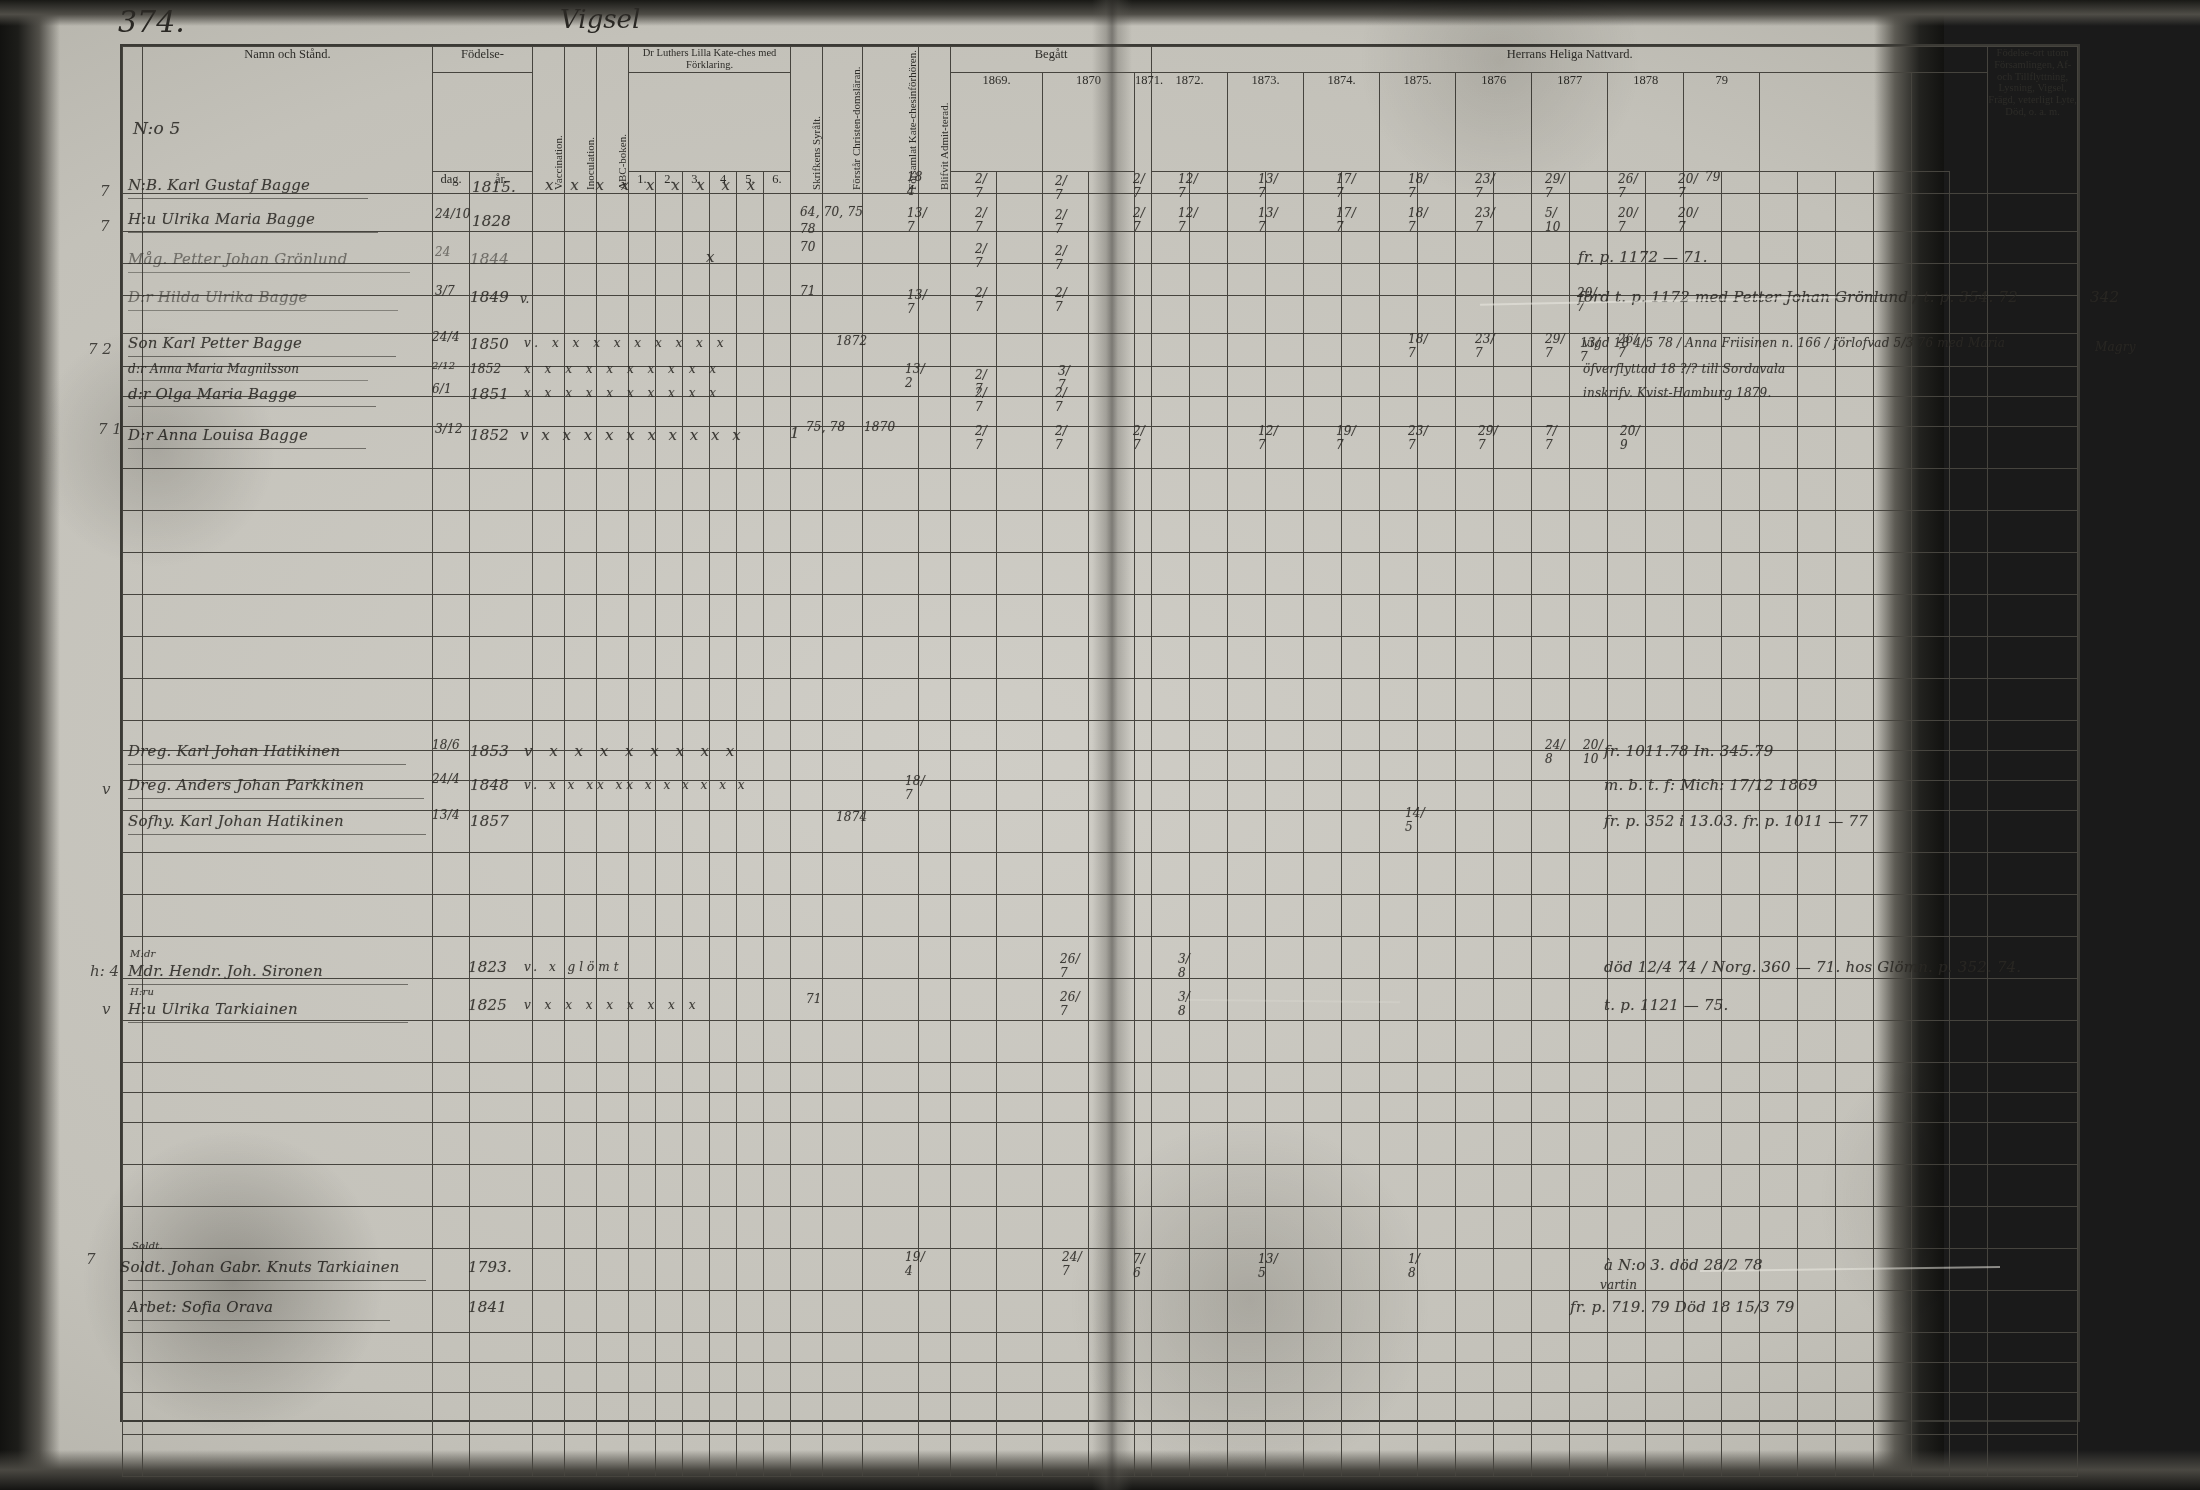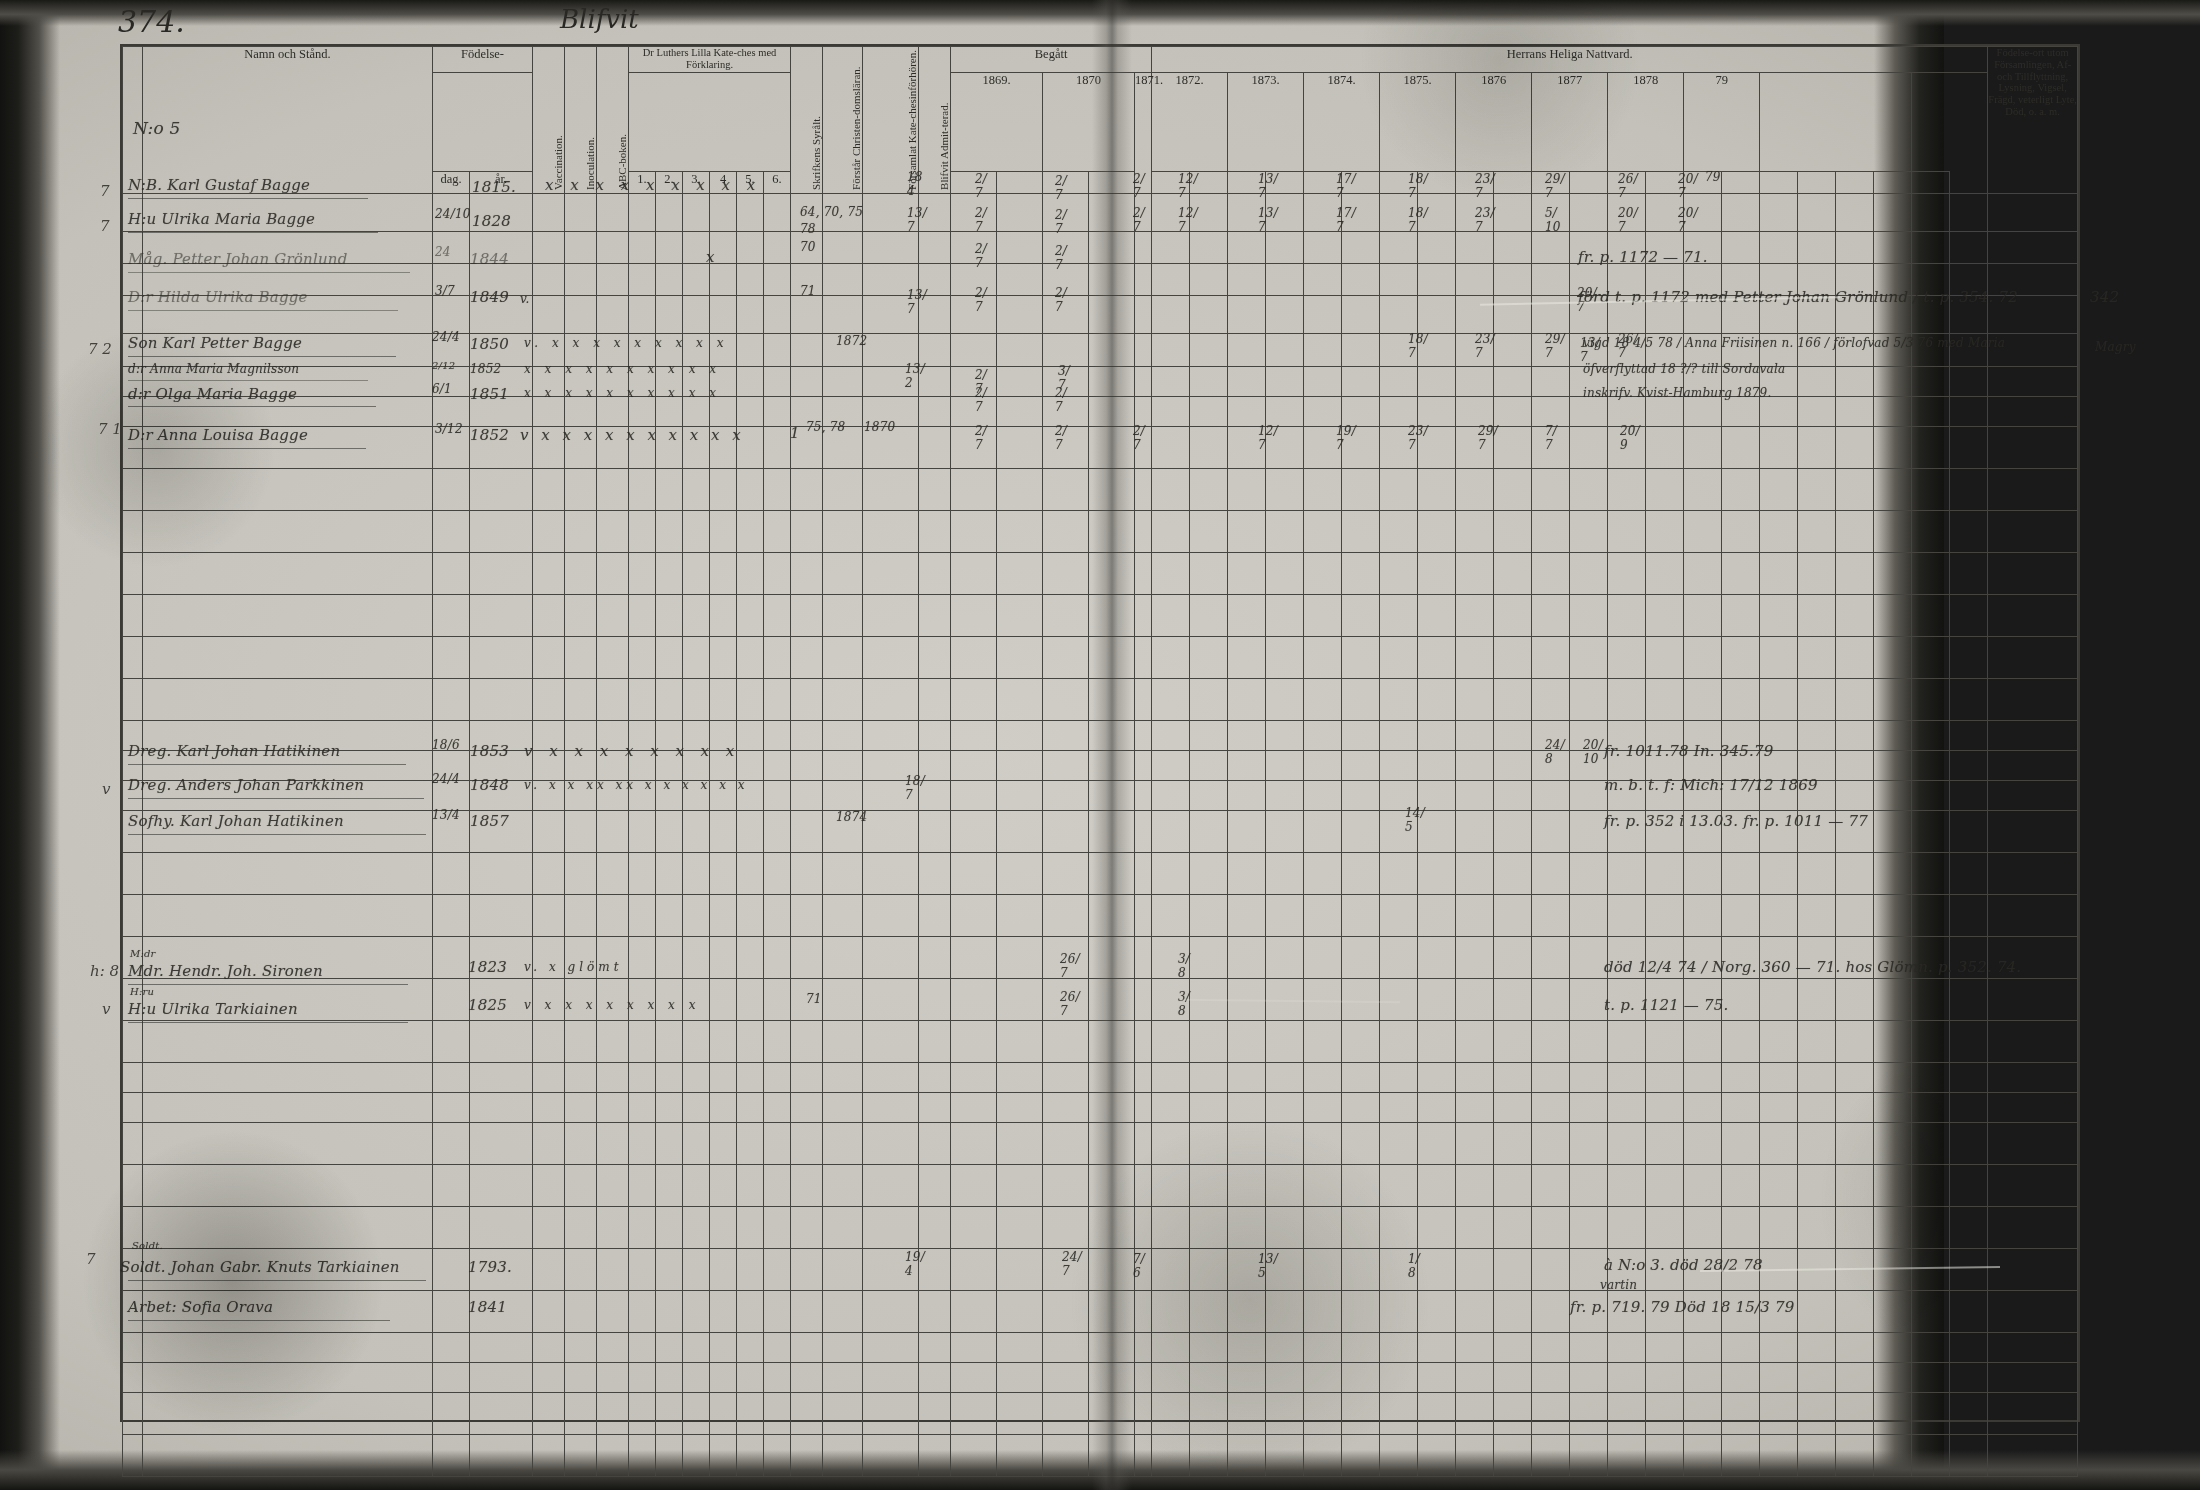--- a/index.html
+++ b/index.html
@@ -171,21 +171,21 @@
     z-index: 6;
     pointer-events: none;
   }
 </style>
 </head>
 <body>
 
 <div id="page">
 
   <div id="pagenum">374.</div>
-  <div id="parish">Blifvit</div>
+  <div id="parish">Vigsel</div>
 
   <div id="ledger">
     <table class="grid">
       <colgroup>
         <col style="width:20px">
         <col style="width:290px">
         <col style="width:37px">
         <col style="width:63px">
         <col style="width:32px">
         <col style="width:32px">
@@ -2039,21 +2039,21 @@
   <span class="hand s" style="left:1604px; top:776px;">m. b. t. f: Mich: 17/12 1869</span>
 
   <span class="hand s" style="left:128px; top:812px;">Sofhy. Karl Johan Hatikinen</span>
   <div class="underline-h" style="left:128px; top:834px; width:298px;"></div>
   <span class="hand xs" style="left:432px; top:808px;">13/4</span>
   <span class="hand s" style="left:470px; top:812px;">1857</span>
   <span class="hand xs" style="left:836px; top:810px;">1874</span>
   <span class="hand xs" style="left:1405px; top:806px;">14/<br>5</span>
   <span class="hand s" style="left:1604px; top:812px;">fr. p. 352 i 13.03.   fr. p. 1011 — 77</span>
 
-  <span class="marginmark" style="left:90px; top:962px;">h: 8</span>
+  <span class="marginmark" style="left:90px; top:962px;">h: 4</span>
   <span class="hand xxs" style="left:130px; top:948px;">M:dr</span>
   <span class="hand s" style="left:128px; top:962px;">Mdr. Hendr. Joh. Sironen</span>
   <div class="underline-h" style="left:128px; top:984px; width:280px;"></div>
   <span class="hand s" style="left:468px; top:958px;">1823</span>
   <span class="hand xs" style="left:524px; top:960px; letter-spacing:4px;">v.  x        glömt</span>
   <span class="hand xs" style="left:1060px; top:952px;">26/<br>7</span>
   <span class="hand xs" style="left:1178px; top:952px;">3/<br>8</span>
   <span class="hand s" style="left:1604px; top:958px;">död 12/4 74 /  Norg. 360 — 71.    hos Glömn. p. 352. 74.</span>
 
   <span class="marginmark" style="left:102px; top:1000px;">v</span>

